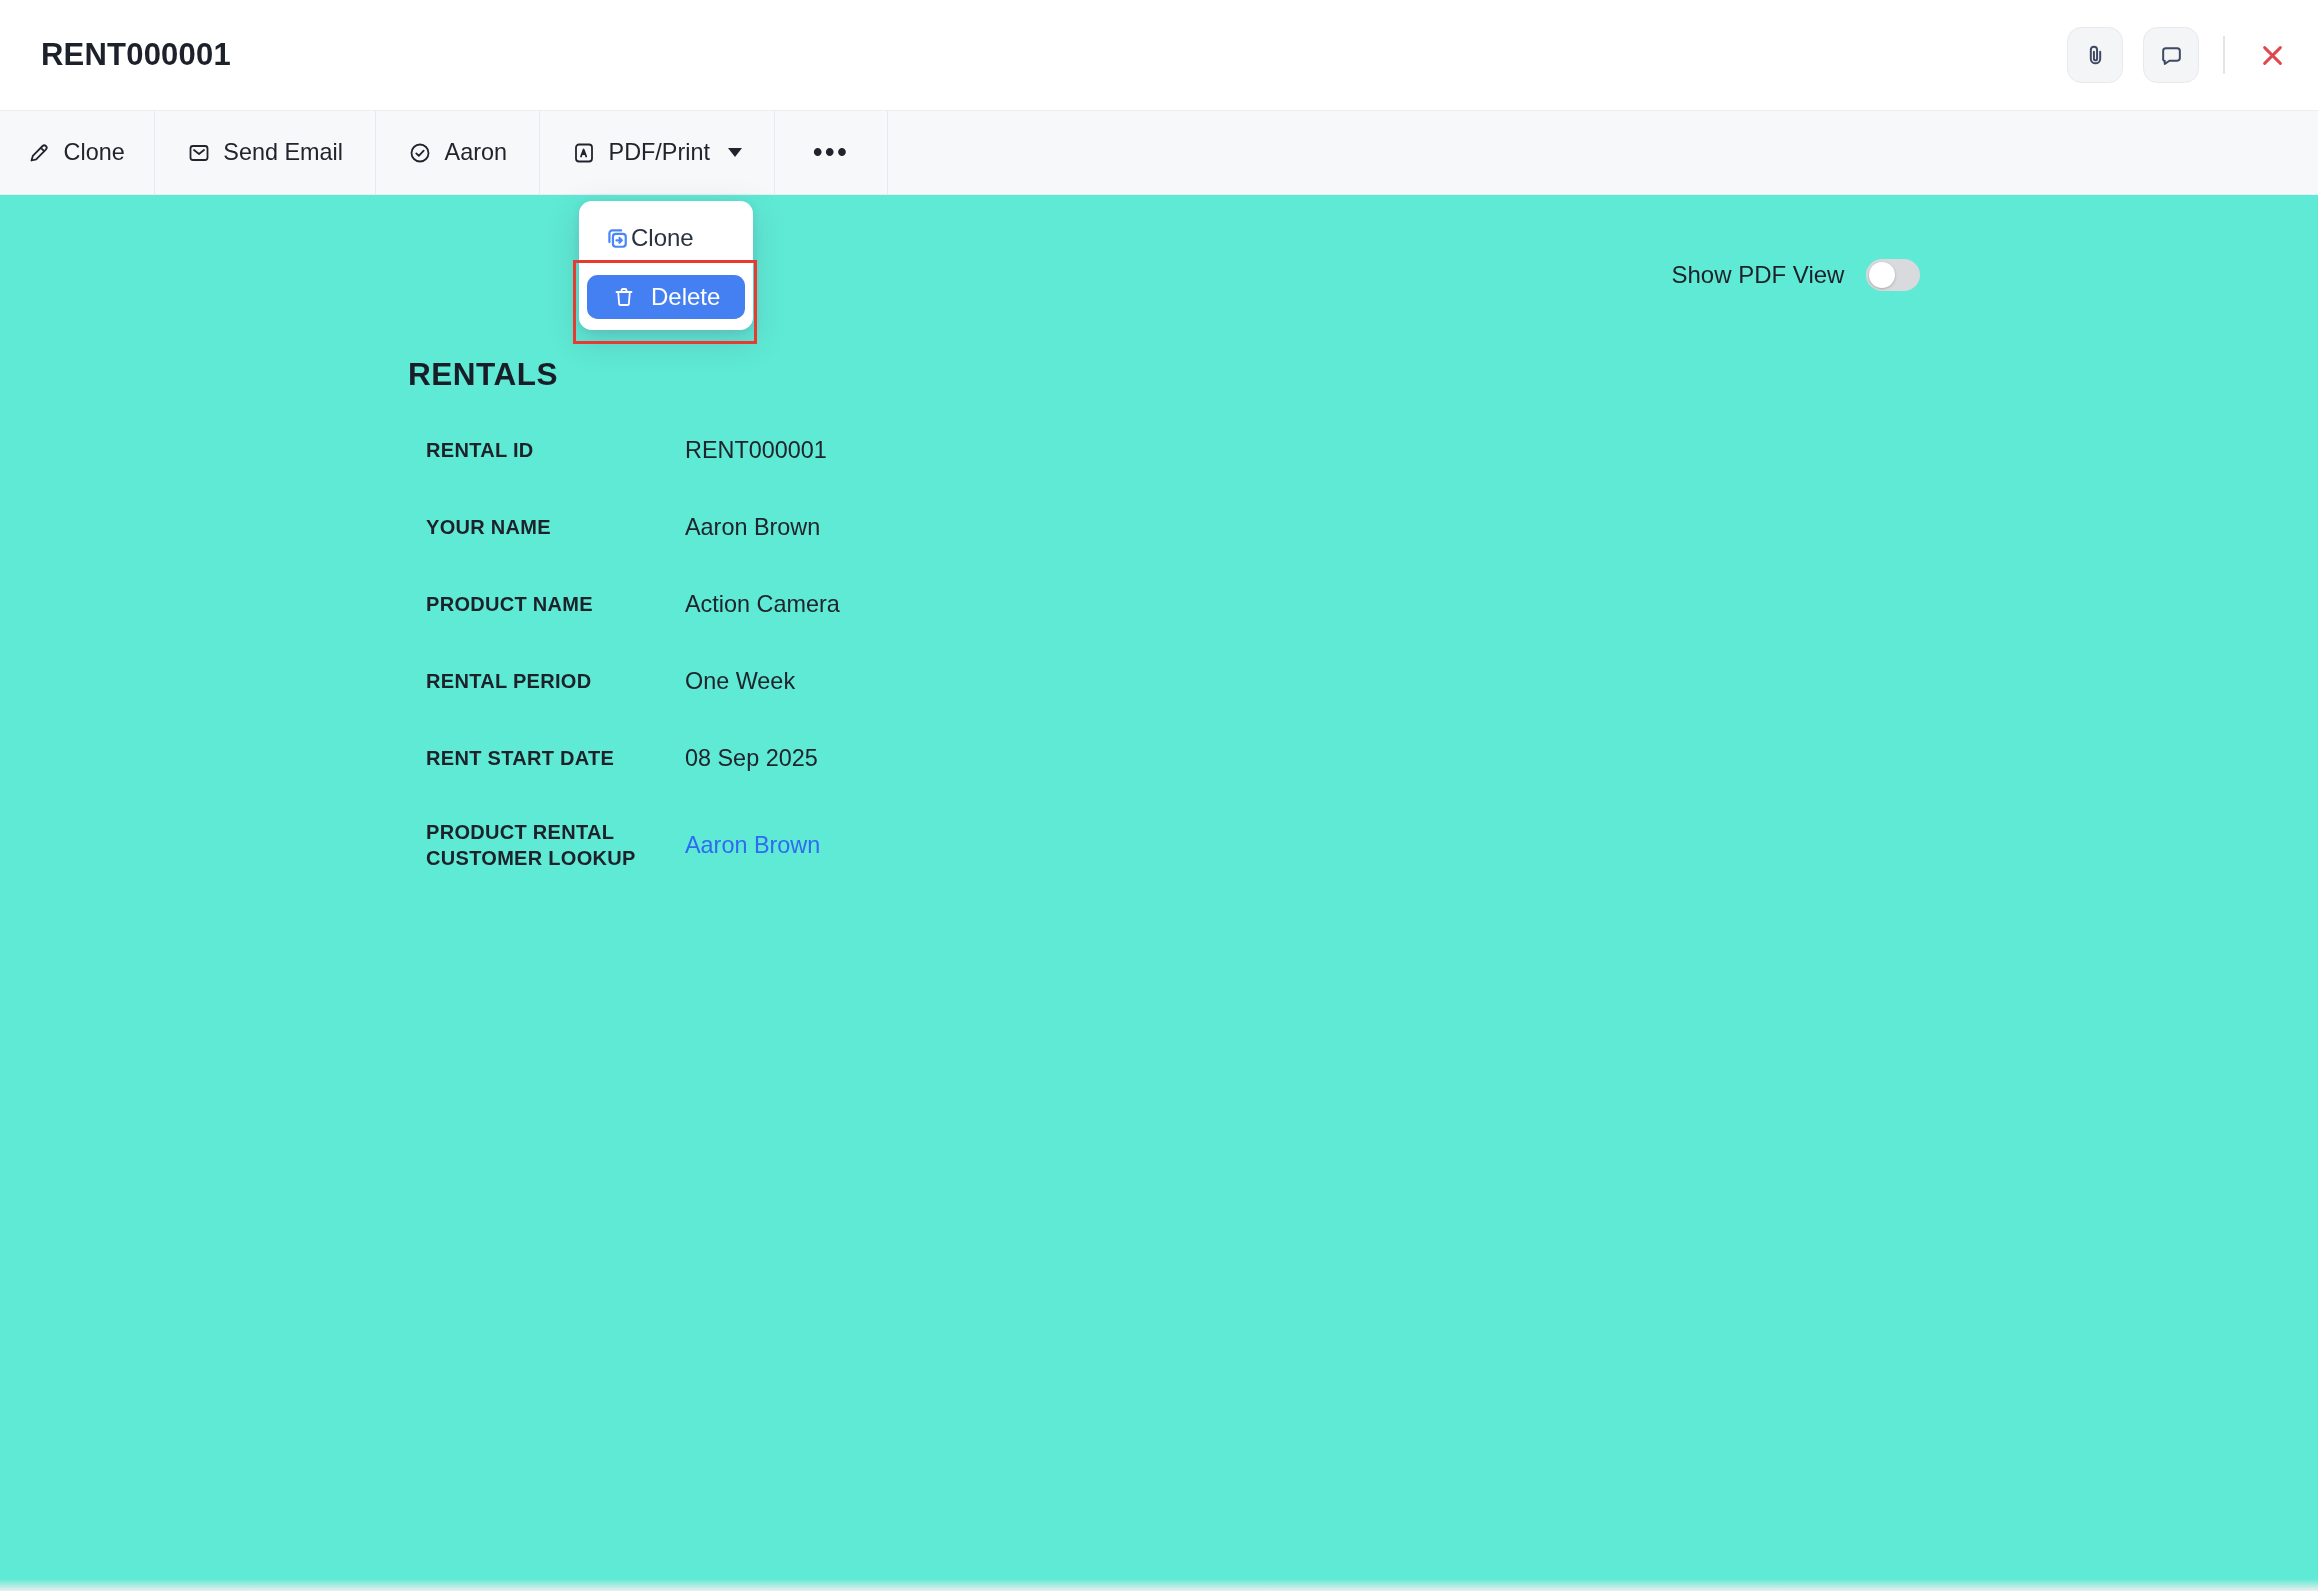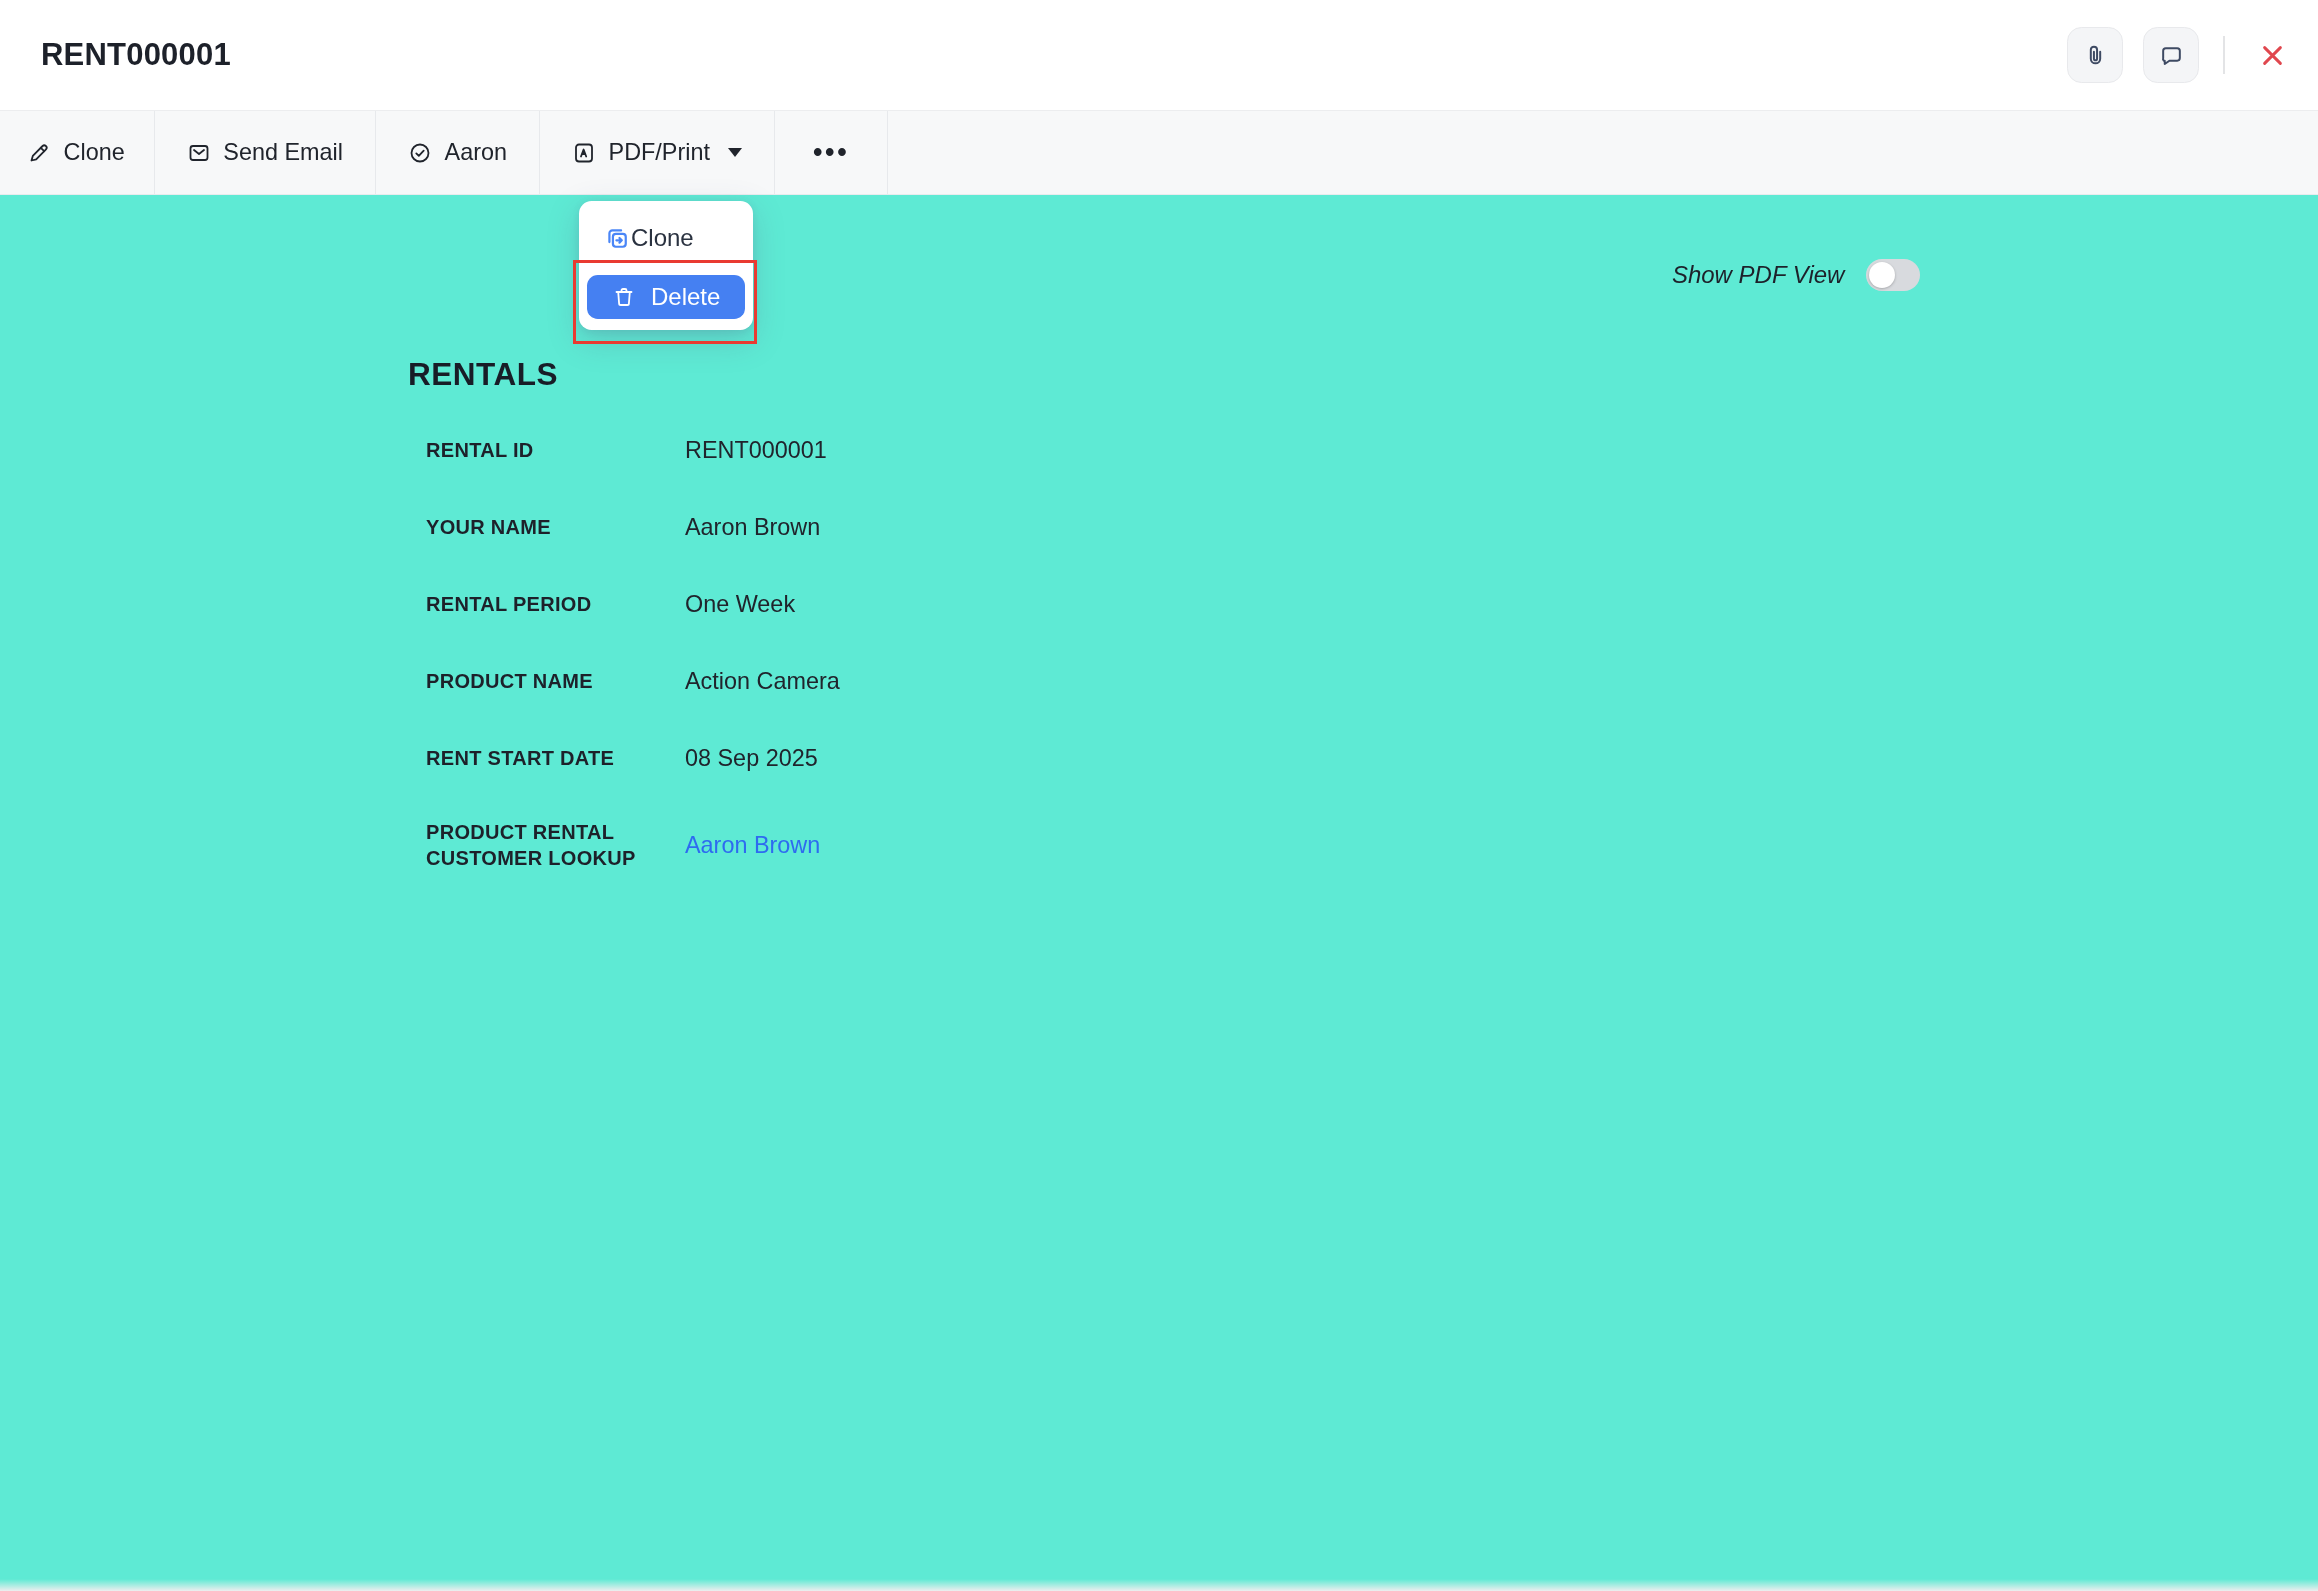--- a/index.html
+++ b/index.html
@@ -82,21 +82,21 @@
   .annotation-rect {
     position: absolute; left: 573px; top: 260px; width: 184px; height: 84px;
     border: 3.6px solid #e93a31; z-index: 6; pointer-events: none;
   }
 
   
   .pdf-toggle-row {
     position: absolute; top: 259px; right: 399px;
     display: flex; align-items: center; gap: 21.6px;
   }
-  .pdf-toggle-label { font-size: 24px; font-style: italic; color: #1d212a; }
+  .pdf-toggle-label { font-size: 24px; color: #1d212a; }
   .toggle {
     width: 54px; height: 31.5px; border-radius: 16px; background: #d8dade;
     position: relative; cursor: pointer;
   }
   .toggle-knob {
     position: absolute; left: 2.7px; top: 2.7px; width: 26px; height: 26px;
     border-radius: 50%; background: #ffffff;
     box-shadow: 0 0.9px 2.7px rgba(0,0,0,0.25);
   }
 
@@ -235,26 +235,26 @@
   <div class="fields">
     <div class="field-row">
       <div class="field-label">RENTAL ID</div>
       <div class="field-value">RENT000001</div>
     </div>
     <div class="field-row">
       <div class="field-label">YOUR NAME</div>
       <div class="field-value">Aaron Brown</div>
     </div>
     <div class="field-row">
+      <div class="field-label">PRODUCT NAME</div>
+      <div class="field-value">Action Camera</div>
+    </div>
+    <div class="field-row">
       <div class="field-label">RENTAL PERIOD</div>
       <div class="field-value">One Week</div>
-    </div>
-    <div class="field-row">
-      <div class="field-label">PRODUCT NAME</div>
-      <div class="field-value">Action Camera</div>
     </div>
     <div class="field-row">
       <div class="field-label">RENT START DATE</div>
       <div class="field-value">08 Sep 2025</div>
     </div>
     <div class="field-row tall">
       <div class="field-label">PRODUCT RENTAL CUSTOMER LOOKUP</div>
       <div class="field-value link">Aaron Brown</div>
     </div>
   </div>

